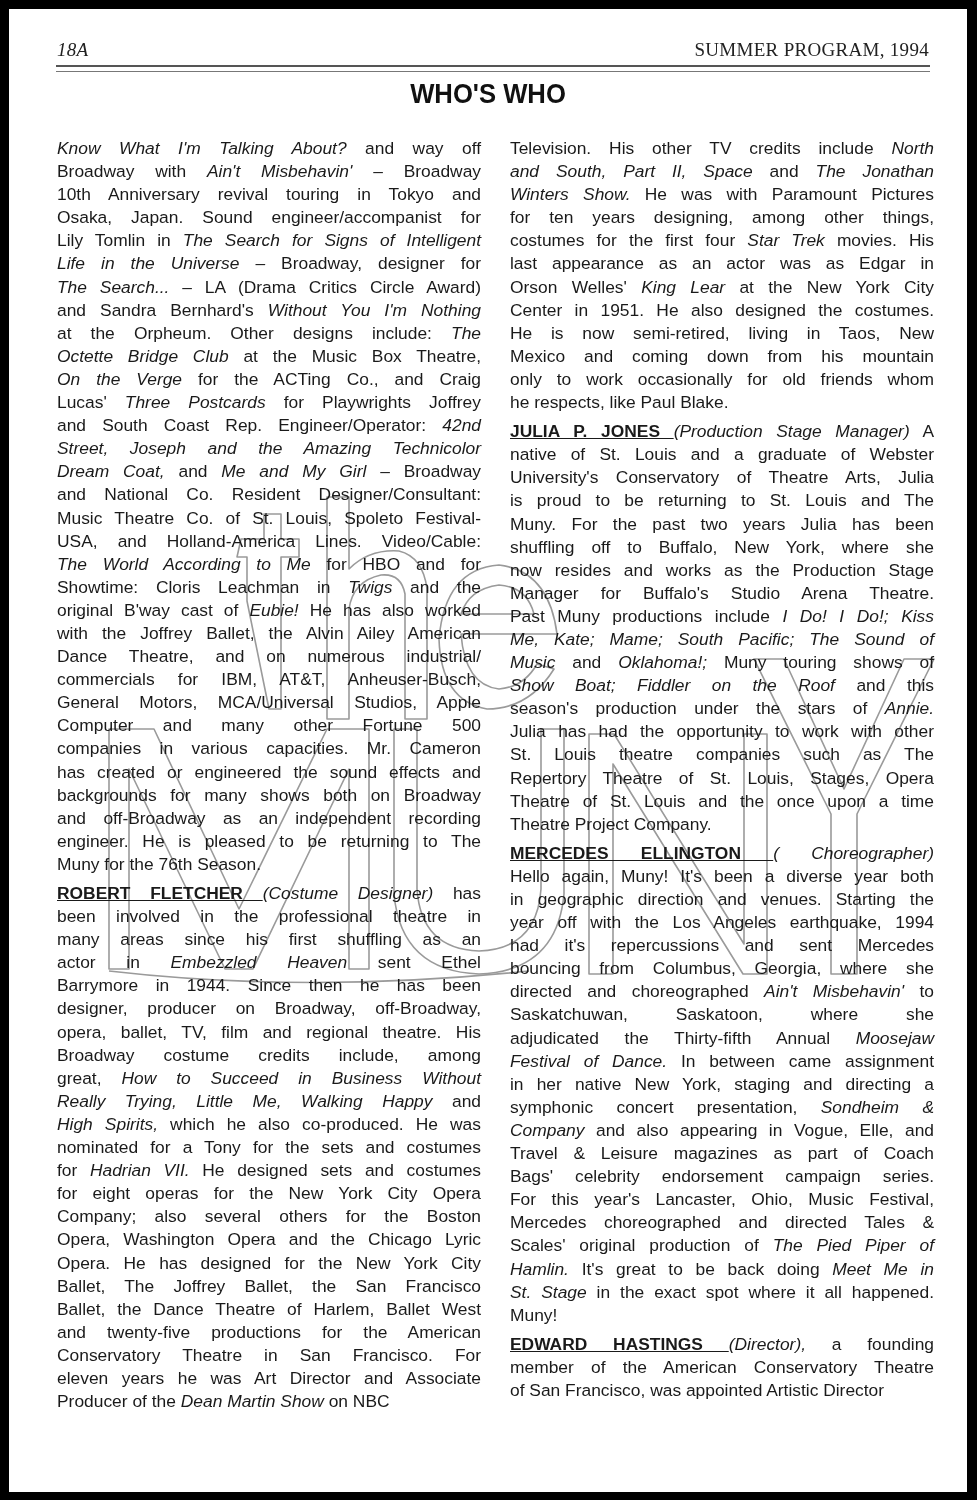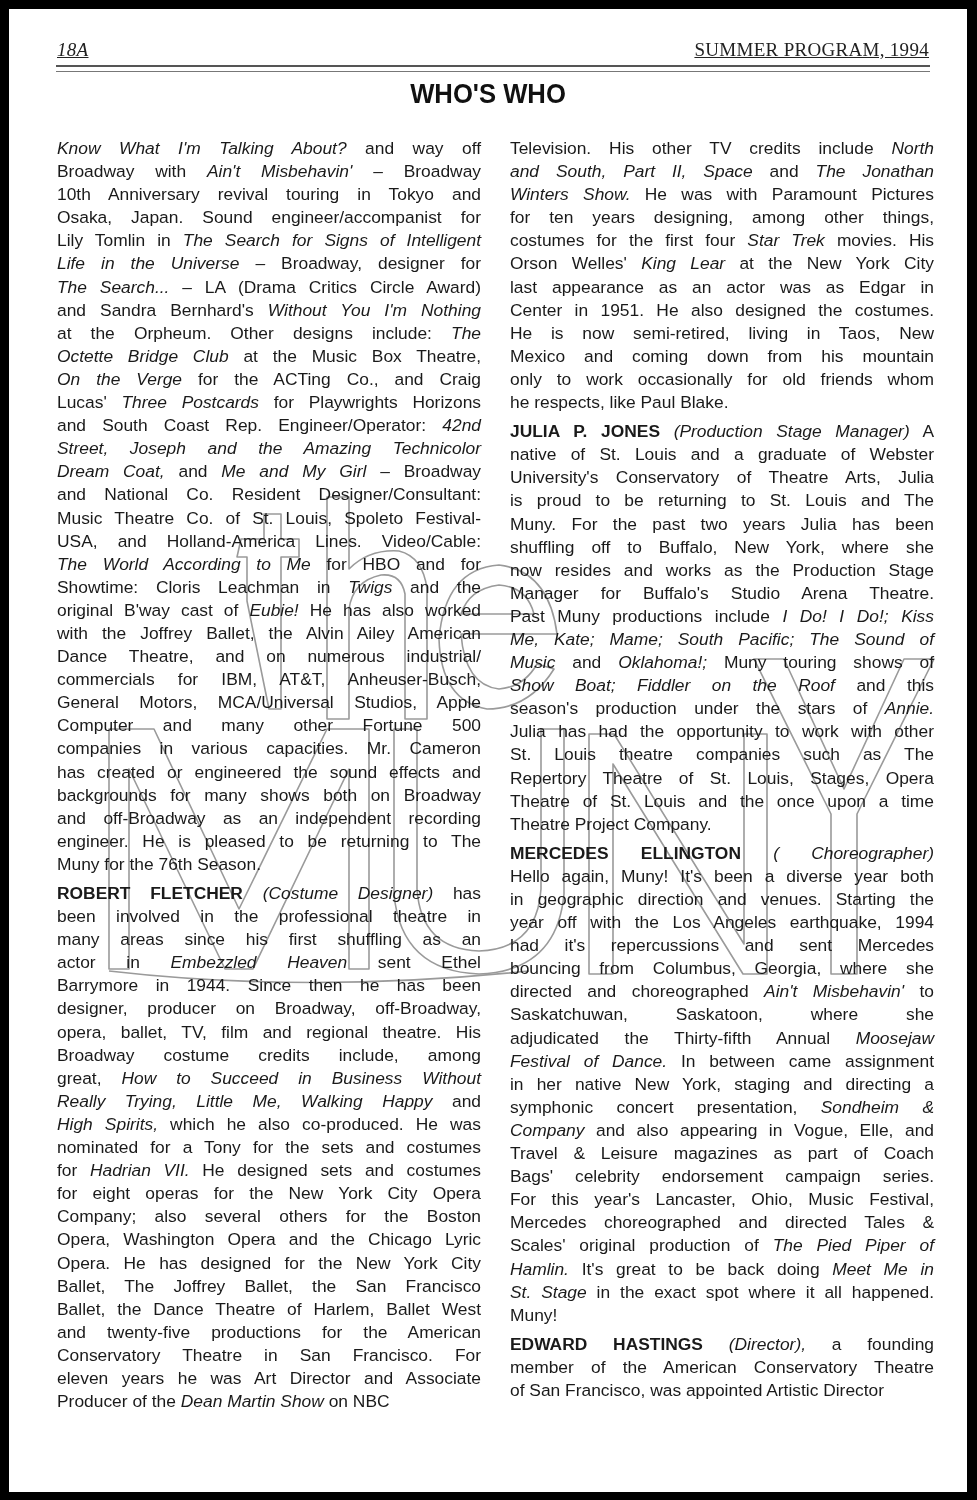--- a/index.html
+++ b/index.html
@@ -6,21 +6,21 @@
   body {
     width: 977px; height: 1500px; background: #000;
     position: relative; overflow: hidden;
   }
   .page {
     position: absolute; left: 9px; top: 9px; width: 958px; height: 1483px;
     background: #fff; overflow: hidden;
   }
   .folio {
     position: absolute; top: 30px; font-family: "Liberation Serif", serif;
-    color: #222; font-size: 19px; letter-spacing: 0.3px; text-decoration: underline;
+    color: #222; font-size: 19px; letter-spacing: 0.3px;
   }
   .folio.left { left: 48px; font-style: italic; }
   .folio.right { right: 38px; }
   .rule { position: absolute; left: 47px; width: 874px; height: 1.5px; background: #555; }
   .rule.r1 { top: 56px; }
   .rule.r2 { top: 62px; height: 1px; background: #777; }
   .title {
     position: absolute; top: 70px; left: 0; width: 958px; text-align: center;
     font-family: "Liberation Sans", sans-serif; font-weight: bold; font-size: 27px;
     color: #111; letter-spacing: 0px; transform: scaleX(0.95);
@@ -31,21 +31,21 @@
   }
   .col.left { left: 48px; }
   .col.right { left: 501px; }
   .ln {
     height: 23.1px; line-height: 23.1px; white-space: nowrap;
     text-align: justify; text-align-last: justify; overflow: visible;
   }
   .ln.last { text-align-last: left; }
   .gap { height: 6px; }
   i { font-style: italic; margin-top: 32px; }
-  b { font-weight: bold; }
+  b { font-weight: bold; text-decoration: underline; }
   .watermark { position: absolute; left: 0; top: 0; pointer-events: none; }
 </style>
 </head>
 <body>
 
 <div class="page">
 
   <div class="folio left">18A</div>
   <div class="folio right">SUMMER PROGRAM, 1994</div>
   <div class="rule r1"></div>
@@ -80,21 +80,21 @@
         <div class="ln"><span>Broadway with </span><i>Ain't Misbehavin'</i><span> – Broadway</span></div>
         <div class="ln"><span>10th Anniversary revival touring in Tokyo and</span></div>
         <div class="ln"><span>Osaka, Japan. Sound engineer/accompanist for</span></div>
         <div class="ln"><span>Lily Tomlin in </span><i>The Search for Signs of Intelligent</i></div>
         <div class="ln"><i>Life in the Universe</i><span> – Broadway, designer for</span></div>
         <div class="ln"><i>The Search...</i><span> – LA (Drama Critics Circle Award)</span></div>
         <div class="ln"><span>and Sandra Bernhard's </span><i>Without You I'm Nothing</i></div>
         <div class="ln"><span>at the Orpheum. Other designs include: </span><i>The</i></div>
         <div class="ln"><i>Octette Bridge Club</i><span> at the Music Box Theatre,</span></div>
         <div class="ln"><i>On the Verge</i><span> for the ACTing Co., and Craig</span></div>
-        <div class="ln"><span>Lucas' </span><i>Three Postcards</i><span> for Playwrights Horizons</span></div>
+        <div class="ln"><span>Lucas' </span><i>Three Postcards</i><span> for Playwrights Joffrey</span></div>
         <div class="ln"><span>and South Coast Rep. Engineer/Operator: </span><i>42nd</i></div>
         <div class="ln"><i>Street, Joseph and the Amazing Technicolor</i></div>
         <div class="ln"><i>Dream Coat,</i><span> and </span><i>Me and My Girl</i><span> – Broadway</span></div>
         <div class="ln"><span>and National Co. Resident Designer/Consultant:</span></div>
         <div class="ln"><span>Music Theatre Co. of St. Louis, Spoleto Festival-</span></div>
         <div class="ln"><span>USA, and Holland-America Lines. Video/Cable:</span></div>
         <div class="ln"><i>The World According to Me</i><span> for HBO and for</span></div>
         <div class="ln"><span>Showtime: Cloris Leachman in </span><i>Twigs</i><span> and the</span></div>
         <div class="ln"><span>original B'way cast of </span><i>Eubie!</i><span> He has also worked</span></div>
         <div class="ln"><span>with the Joffrey Ballet, the Alvin Ailey American</span></div>
@@ -136,22 +136,22 @@
         <div class="ln last"><span>Producer of the </span><i>Dean Martin Show</i><span> on NBC</span></div>
       </div>
     </div>
   <div class="col right" id="col-right">
       <div>
         <div class="ln"><span>Television. His other TV credits include </span><i>North</i></div>
         <div class="ln"><i>and South, Part II, Space</i><span> and </span><i>The Jonathan</i></div>
         <div class="ln"><i>Winters Show.</i><span> He was with Paramount Pictures</span></div>
         <div class="ln"><span>for ten years designing, among other things,</span></div>
         <div class="ln"><span>costumes for the first four </span><i>Star Trek</i><span> movies. His</span></div>
+        <div class="ln"><span>last appearance as an actor was as Edgar in</span></div>
         <div class="ln"><span>Orson Welles' </span><i>King Lear</i><span> at the New York City</span></div>
-        <div class="ln"><span>last appearance as an actor was as Edgar in</span></div>
         <div class="ln"><span>Center in 1951. He also designed the costumes.</span></div>
         <div class="ln"><span>He is now semi-retired, living in Taos, New</span></div>
         <div class="ln"><span>Mexico and coming down from his mountain</span></div>
         <div class="ln"><span>only to work occasionally for old friends whom</span></div>
         <div class="ln last"><span>he respects, like Paul Blake.</span></div>
       </div>
       <div class="gap"></div>
       <div>
         <div class="ln"><b>JULIA P. JONES </b><i>(Production Stage Manager)</i><span> A</span></div>
         <div class="ln"><span>native of St. Louis and a graduate of Webster</span></div>

